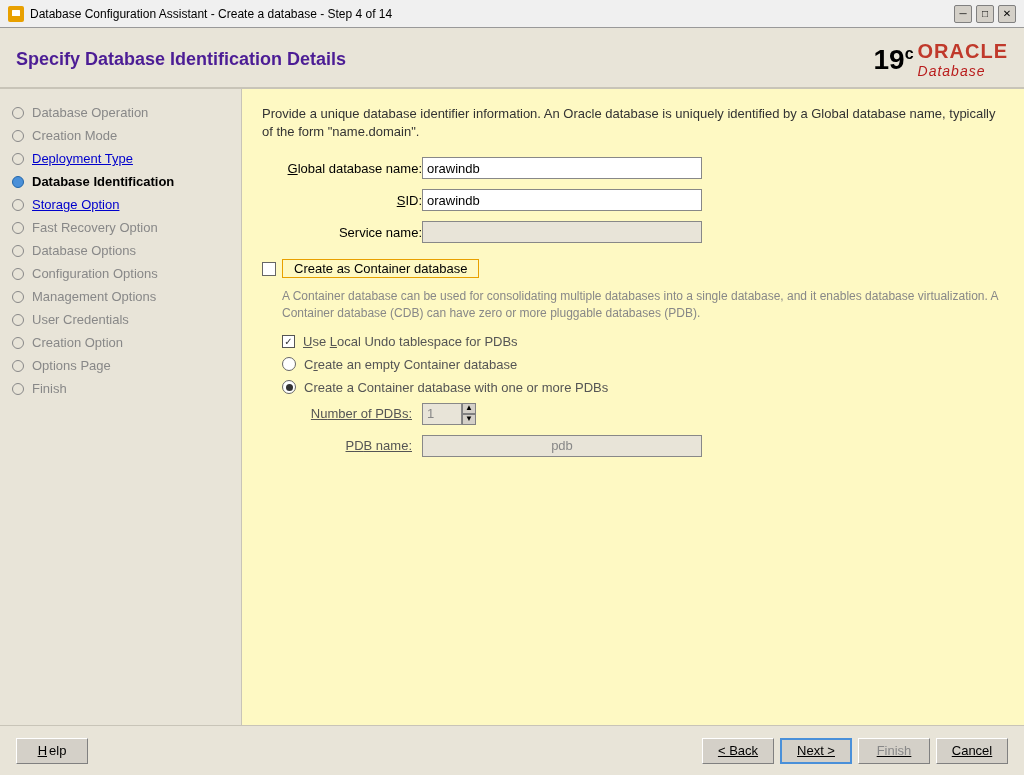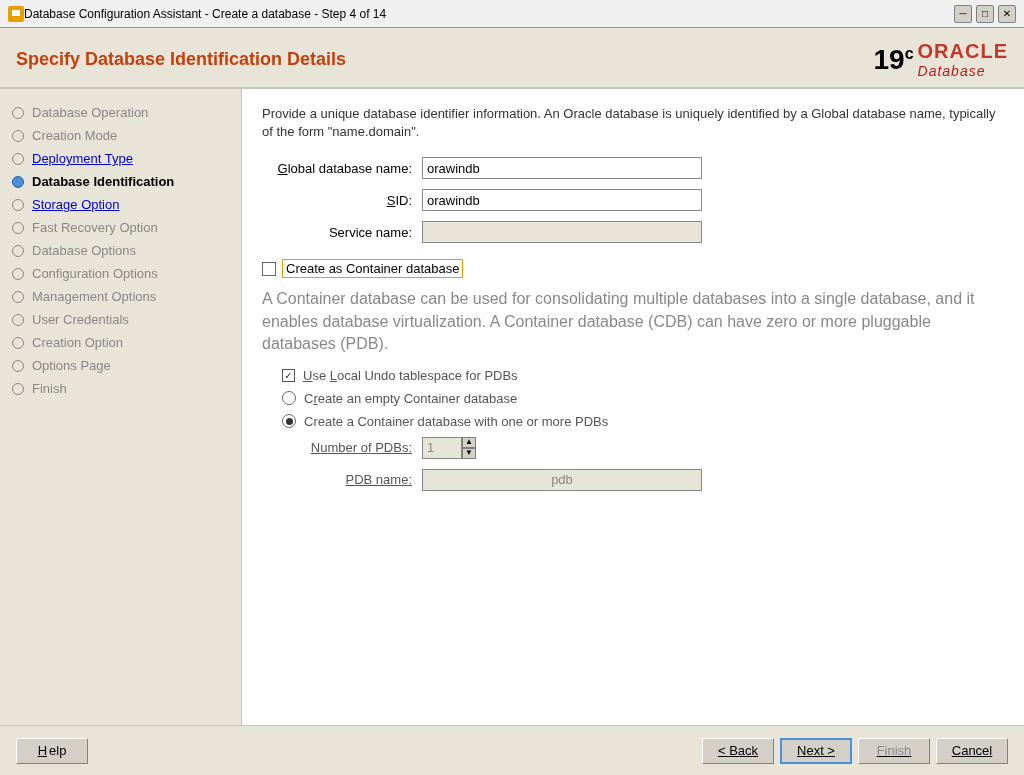--- a/index.html
+++ b/index.html
@@ -18,20 +18,21 @@
       border-bottom: 1px solid #999;
       display: flex;
       align-items: center;
       justify-content: space-between;
       padding: 4px 8px;
       height: 28px;
     }
     .title-bar-left {
       display: flex;
       align-items: center;
+      gap: 6px;
     }
     .title-bar-icon {
       width: 16px;
       height: 16px;
       background: #e8a000;
       border-radius: 2px;
       display: flex;
       align-items: center;
       justify-content: center;
       font-size: 10px;
@@ -73,21 +74,21 @@
       background: #e8e4d8;
       padding: 12px 16px 8px 16px;
       display: flex;
       align-items: center;
       justify-content: space-between;
       border-bottom: 2px solid #c8c4b8;
     }
     .header-title {
       font-size: 18px;
       font-weight: bold;
-      color: #c2410c;
+      color: #4c1d95;
     }
     .oracle-logo {
       display: flex;
       align-items: center;
       gap: 4px;
     }
     .oracle-19c {
       font-size: 28px;
       font-weight: bold;
       color: #000;
@@ -164,38 +165,37 @@
     .step-dot.completed {
       background: #e8e4d8;
       border-color: #888;
     }
 
     
     .right-content {
       flex: 1;
       padding: 16px 20px;
       overflow-y: auto;
-      background: #ffffff;
+      background: #fef9c3;
     }
     .description-text {
       color: #333;
       margin-bottom: 16px;
       line-height: 1.4;
     }
 
     
     .form-row {
       display: flex;
       align-items: center;
       margin-bottom: 10px;
     }
     .form-label {
       width: 160px;
       text-align: right;
-      padding-right: 10px;
       color: #000;
       white-space: nowrap;
     }
     .form-label u {
       text-decoration: underline;
     }
     .form-input {
       width: 280px;
       height: 22px;
       border: 1px solid #888;
@@ -221,27 +221,28 @@
     .container-checkbox {
       width: 14px;
       height: 14px;
       border: 1px solid #666;
       background: white;
       flex-shrink: 0;
     }
     .container-checkbox-label {
       font-size: 13px;
       border: 1px solid #e8a000;
-      padding: 1px 3px;
+      padding: 1px 11px;
     }
     .container-description {
       color: #888;
+      margin-left: 20px;
       margin-bottom: 12px;
       line-height: 1.4;
-      font-size: 16px;
+      font-size: 12px;
     }
 
     .option-row {
       display: flex;
       align-items: center;
       gap: 8px;
       margin-left: 20px;
       margin-bottom: 8px;
     }
     .radio-btn {

